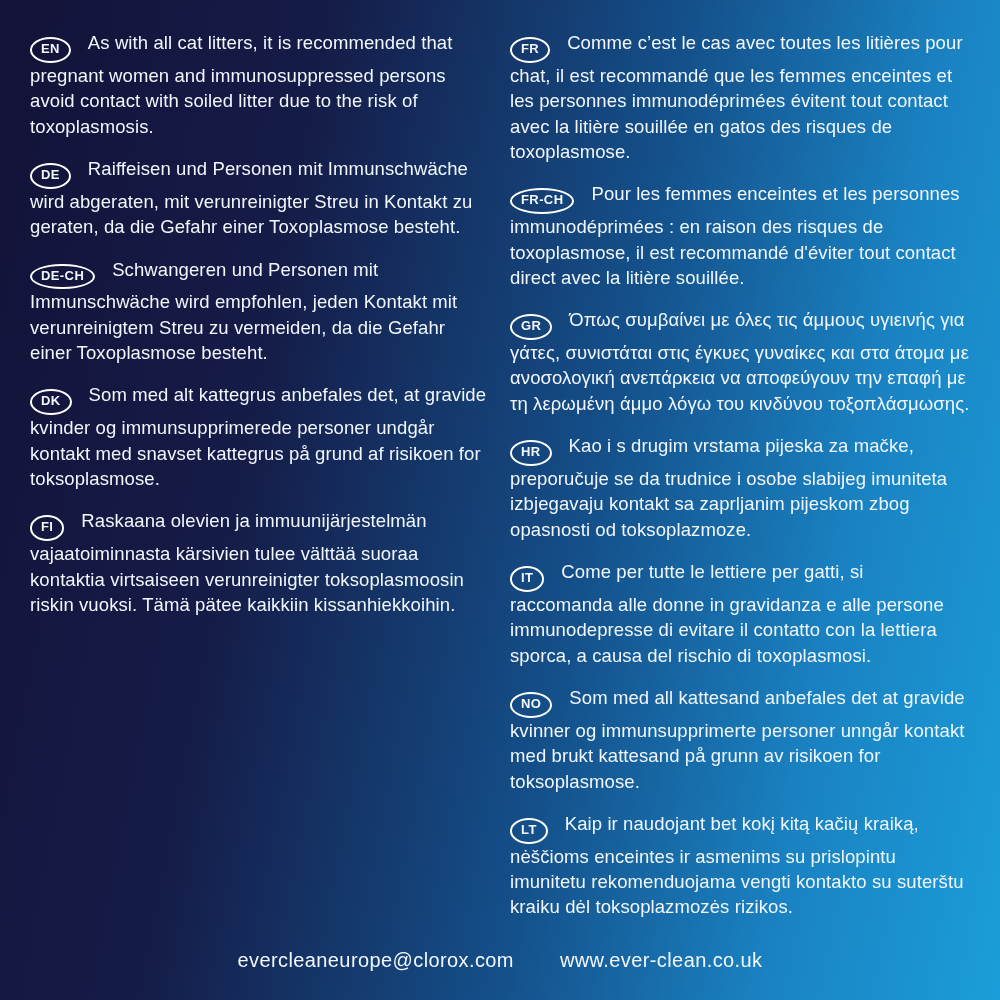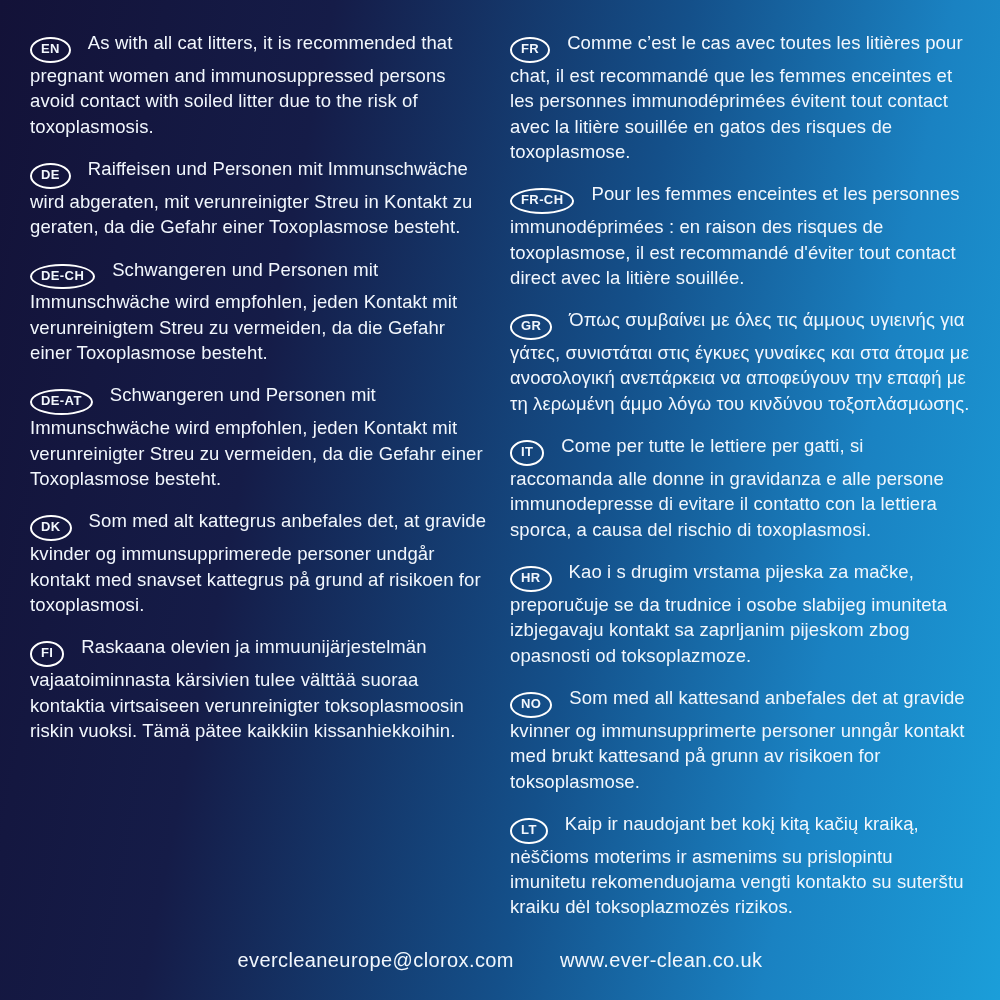--- a/index.html
+++ b/index.html
@@ -55,32 +55,31 @@
   .footer .email { margin-right: 46px; }
 </style>
 </head>
 <body>
 
 <div class="columns">
   <div class="col">
     <p class="block"><span class="badge">EN</span><span class="txt">As with all cat litters, it is recommended that pregnant women and immunosuppressed persons avoid contact with soiled litter due to the risk of toxoplasmosis.</span></p>
     <p class="block"><span class="badge">DE</span><span class="txt">Raiffeisen und Personen mit Immunschwäche wird abgeraten, mit verunreinigter Streu in Kontakt zu geraten, da die Gefahr einer Toxoplasmose besteht.</span></p>
     <p class="block"><span class="badge">DE-CH</span><span class="txt">Schwangeren und Personen mit Immunschwäche wird empfohlen, jeden Kontakt mit verunreinigtem Streu zu vermeiden, da die Gefahr einer Toxoplasmose besteht.</span></p>
-    <p class="block"><span class="badge">DE-AT</span><span class="txt">Schwangeren und Personen mit Immunschwäche wird empfohlen, jeden Kontakt mit verunreinigter Streu zu vermeiden, da die Gefahr einer Toxoplasmose besteht.</span></p>
-    <p class="block"><span class="badge">DK</span><span class="txt">Som med alt kattegrus anbefales det, at gravide kvinder og immunsupprimerede personer undgår kontakt med snavset kattegrus på grund af risikoen for toxoplasmosi.</span></p>
+    <p class="block"><span class="badge">DK</span><span class="txt">Som med alt kattegrus anbefales det, at gravide kvinder og immunsupprimerede personer undgår kontakt med snavset kattegrus på grund af risikoen for toksoplasmose.</span></p>
     <p class="block"><span class="badge">FI</span><span class="txt">Raskaana olevien ja immuunijärjestelmän vajaatoiminnasta kärsivien tulee välttää suoraa kontaktia virtsaiseen verunreinigter toksoplasmoosin riskin vuoksi. Tämä pätee kaikkiin kissanhiekkoihin.</span></p>
   </div>
   <div class="col">
     <p class="block"><span class="badge">FR</span><span class="txt">Comme c’est le cas avec toutes les litières pour chat, il est recommandé que les femmes enceintes et les personnes immunodéprimées évitent tout contact avec la litière souillée en gatos des risques de toxoplasmose.</span></p>
     <p class="block"><span class="badge">FR-CH</span><span class="txt">Pour les femmes enceintes et les personnes immunodéprimées : en raison des risques de toxoplasmose, il est recommandé d'éviter tout contact direct avec la litière souillée.</span></p>
     <p class="block"><span class="badge">GR</span><span class="txt">Όπως συμβαίνει με όλες τις άμμους υγιεινής για γάτες, συνιστάται στις έγκυες γυναίκες και στα άτομα με ανοσολογική ανεπάρκεια να αποφεύγουν την επαφή με τη λερωμένη άμμο λόγω του κινδύνου τοξοπλάσμωσης.</span></p>
+    <p class="block"><span class="badge">HR</span><span class="txt">Kao i s drugim vrstama pijeska za mačke, preporučuje se da trudnice i osobe slabijeg imuniteta izbjegavaju kontakt sa zaprljanim pijeskom zbog opasnosti od toksoplazmoze.</span></p>
     <p class="block"><span class="badge">IT</span><span class="txt">Come per tutte le lettiere per gatti, si raccomanda alle donne in gravidanza e alle persone immunodepresse di evitare il contatto con la lettiera sporca, a causa del rischio di toxoplasmosi.</span></p>
-    <p class="block"><span class="badge">HR</span><span class="txt">Kao i s drugim vrstama pijeska za mačke, preporučuje se da trudnice i osobe slabijeg imuniteta izbjegavaju kontakt sa zaprljanim pijeskom zbog opasnosti od toksoplazmoze.</span></p>
     <p class="block"><span class="badge">NO</span><span class="txt">Som med all kattesand anbefales det at gravide kvinner og immunsupprimerte personer unngår kontakt med brukt kattesand på grunn av risikoen for toksoplasmose.</span></p>
-    <p class="block"><span class="badge">LT</span><span class="txt">Kaip ir naudojant bet kokį kitą kačių kraiką, nėščioms moterims ir asmenims su prislopintu imunitetu rekomenduojama vengti kontakto su suterštu kraiku dėl toksoplazmozės rizikos.</span></p>
+    <p class="block"><span class="badge">LT</span><span class="txt">Kaip ir naudojant bet kokį kitą kačių kraiką, nėščioms enceintes ir asmenims su prislopintu imunitetu rekomenduojama vengti kontakto su suterštu kraiku dėl toksoplazmozės rizikos.</span></p>
   </div>
 </div>
 
 <div class="footer">
   <div class="line2">
     <span class="email">evercleaneurope@clorox.com</span><span class="website">www.ever-clean.co.uk</span>
   </div>
 </div>
 
 </body></html>

